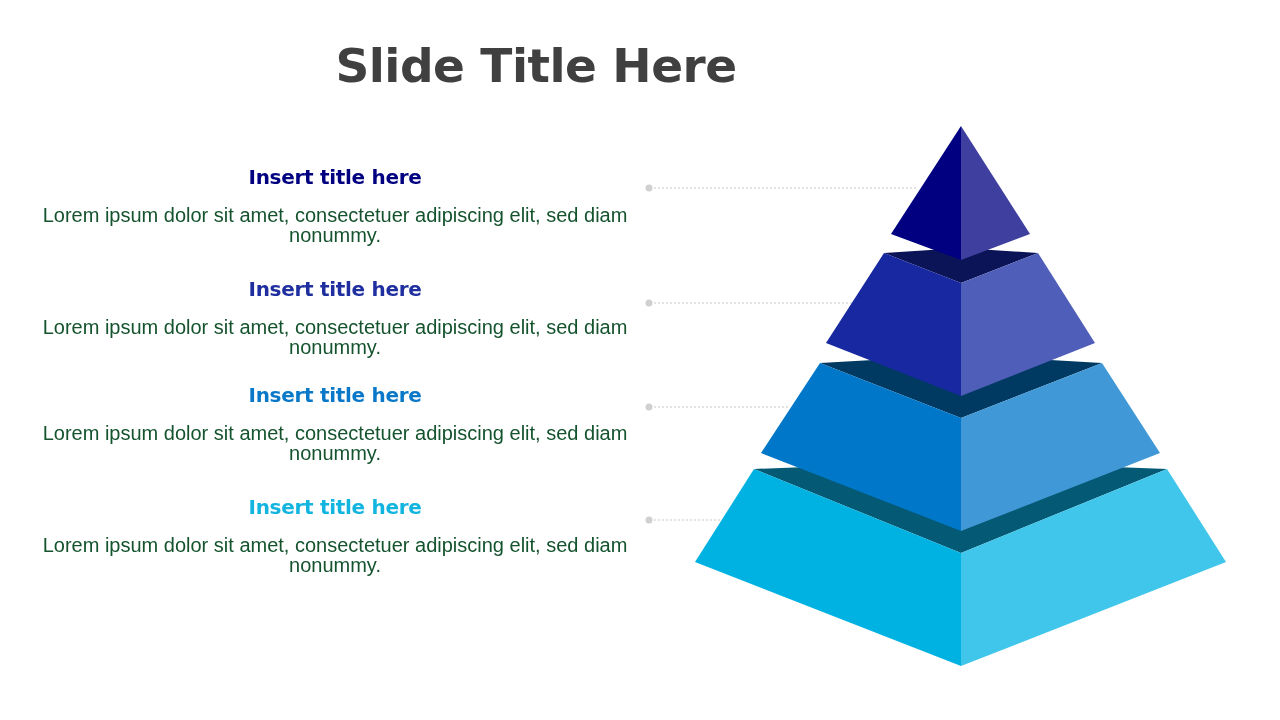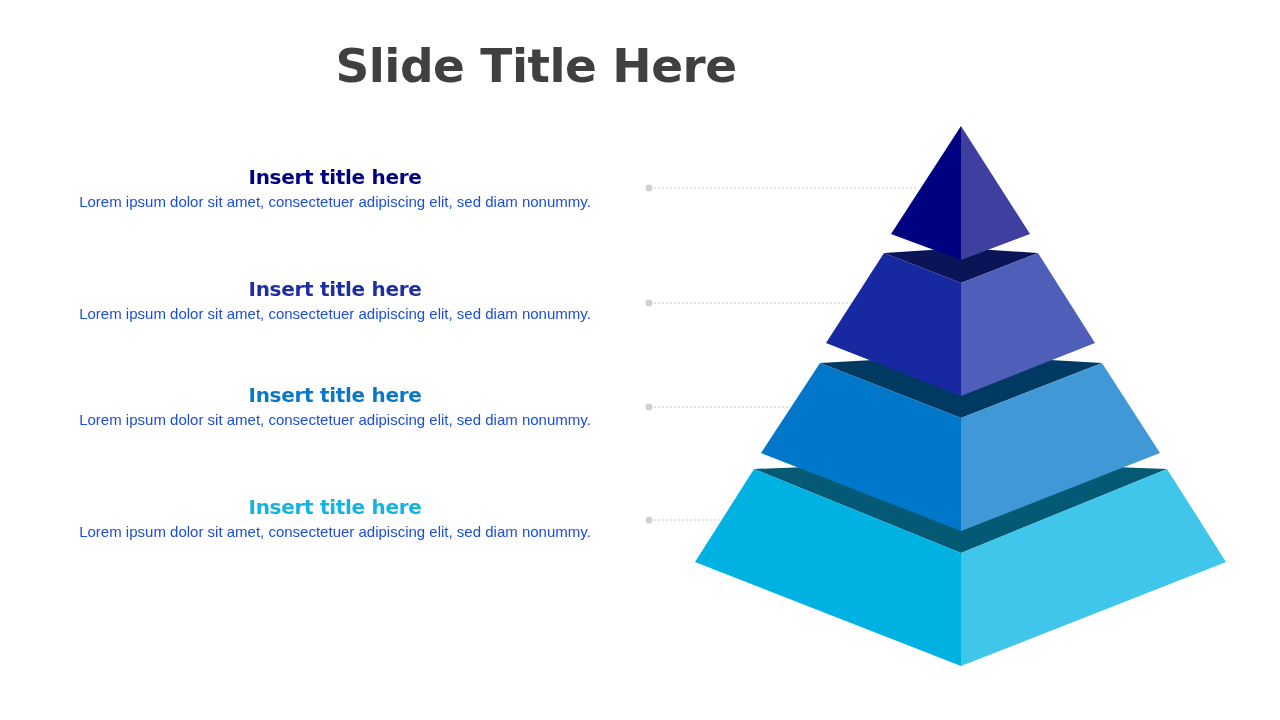--- a/index.html
+++ b/index.html
@@ -1,20 +1,20 @@
 <!DOCTYPE html>
 <html><head>
 <meta charset="utf-8">
 <style>
   html, body { margin:0; padding:0; }
   body { width:1280px; height:720px; background:#ffffff; position:relative; overflow:hidden; font-family:"DejaVu Sans", sans-serif; }
   .title { position:absolute; left:0; top:38px; width:1072px; text-align:center; font-size:47px; font-weight:bold; color:#404040; letter-spacing:-0.5px; }
   .item { position:absolute; right:645px; text-align:center; width:600px; }
   .item-title { font-size:20px; font-weight:bold; line-height:24px; letter-spacing:-0.3px; }
-  .item-desc { font-family:"Liberation Sans", sans-serif; font-size:15px; color:#1d4ed8; line-height:20px; margin-top:3px; }
+  .item-desc { font-family:"Liberation Sans", sans-serif; font-size:20px; color:#14532d; line-height:20px; margin-top:16px; }
   svg.diagram { position:absolute; left:0; top:0; }
 </style>
 </head>
 <body>
 
 <div class="title">Slide Title Here</div>
 
 <svg class="diagram" width="1280" height="720" viewBox="0 0 1280 720">
 
   <g stroke="#c8c8c8" stroke-width="1" stroke-dasharray="2,2" fill="none">

